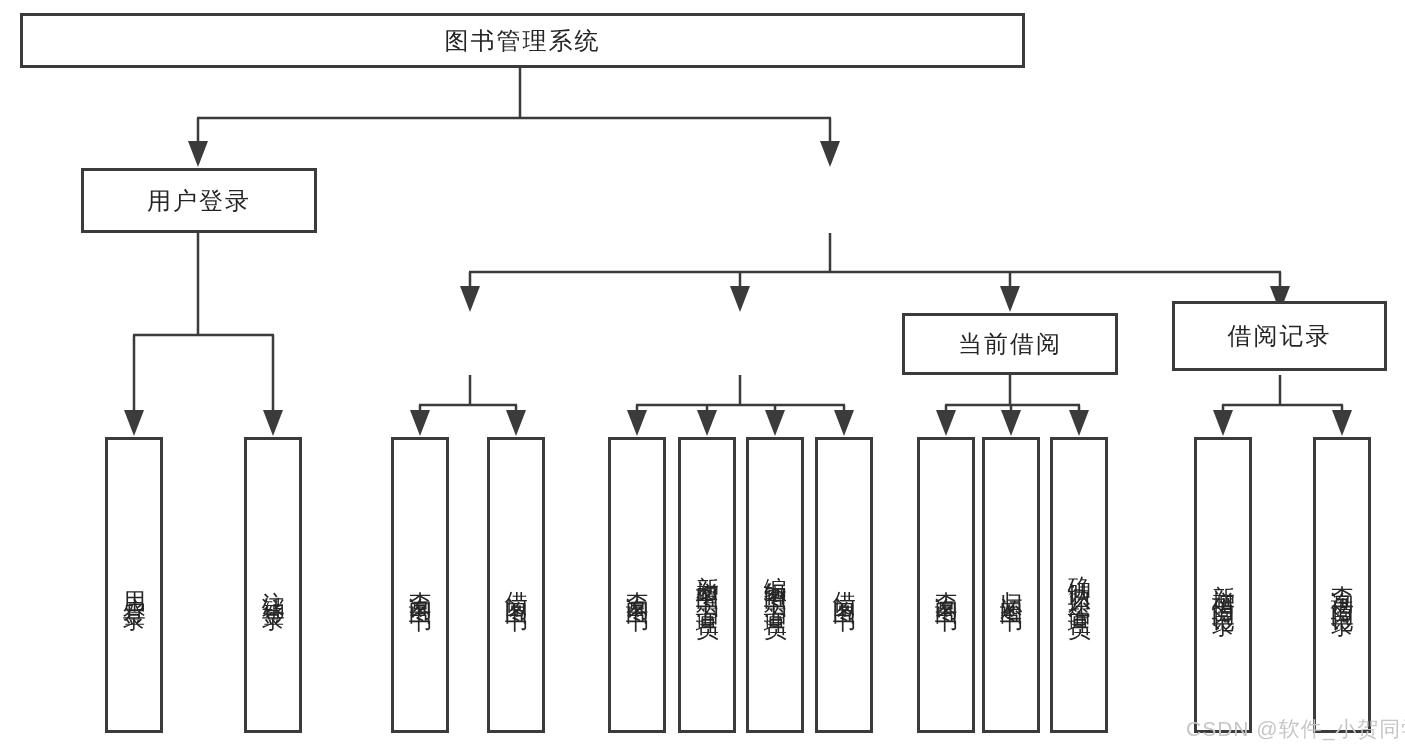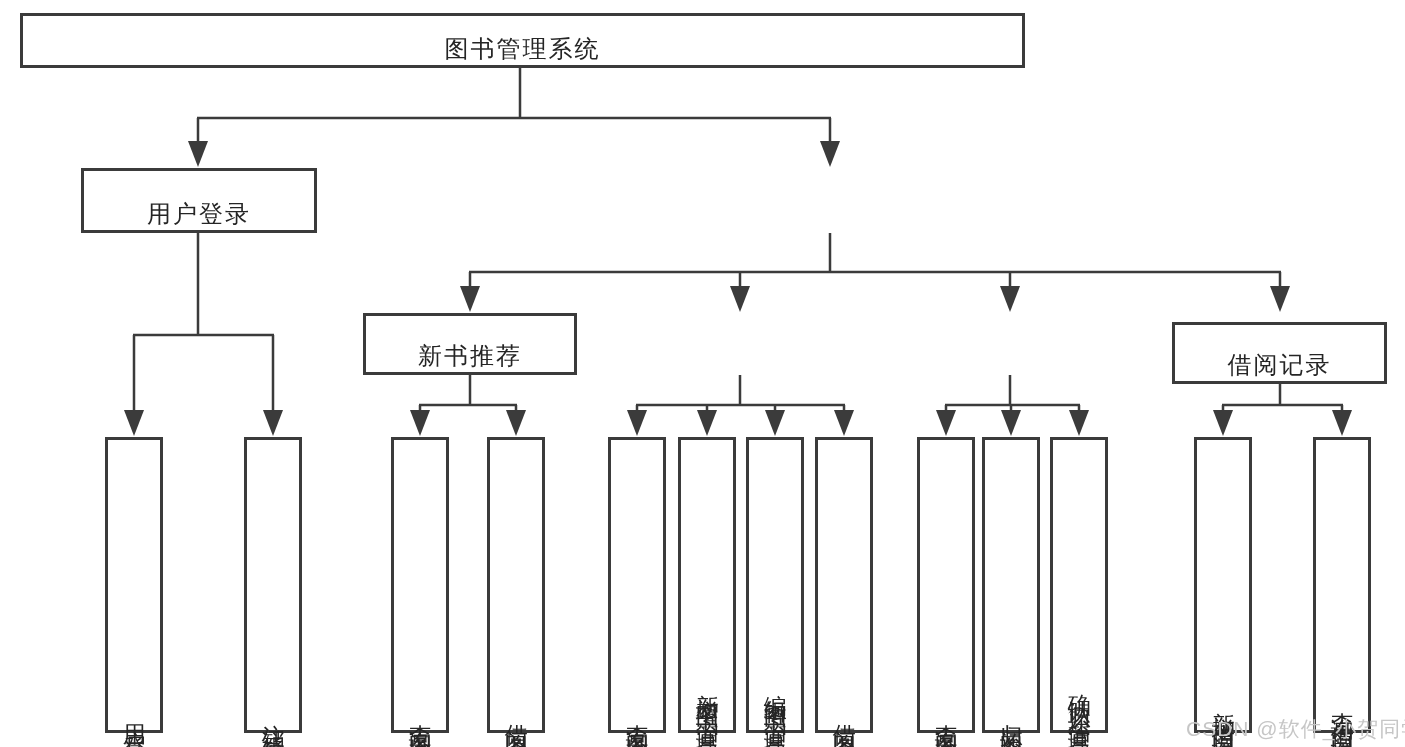--- a/index.html
+++ b/index.html
@@ -24,21 +24,21 @@
   svg.connectors polygon {
     fill: #3b3b3b;
     stroke: none;
   }
   .box {
     position: absolute;
     box-sizing: border-box;
     background: #ffffff;
     border: 3px solid #3b3b3b;
     display: flex;
-    align-items: flex-end;
+    align-items: center;
     justify-content: center;
   }
   .box .lbl {
     color: #252525;
     font-size: 24px;
     letter-spacing: 2px;
     white-space: nowrap;
   }
   .leaf .lbl {
     writing-mode: vertical-rl;
@@ -96,24 +96,24 @@
   </svg>
 
   <div class="box" style="left:20px;top:13px;width:1005px;height:55px">
     <span class="lbl">图书管理系统</span>
   </div>
 
   <div class="box" style="left:81px;top:168px;width:236px;height:65px">
     <span class="lbl">用户登录</span>
   </div>
 
-  <div class="box" style="left:363px;top:313px;width:214px;height:62px">
-    <span class="lbl">新书推荐</span>
+  <div class="box" style="left:902px;top:313px;width:216px;height:62px">
+    <span class="lbl">当前借阅</span>
   </div>
-  <div class="box" style="left:1172px;top:322px;width:215px;height:62px">
+  <div class="box" style="left:1172px;top:301px;width:215px;height:70px">
     <span class="lbl">借阅记录</span>
   </div>
 
   <div class="box leaf" style="left:105px;top:437px;width:58px;height:296px">
     <span class="lbl">用户登录</span>
   </div>
   <div class="box leaf" style="left:244px;top:437px;width:58px;height:296px">
     <span class="lbl">注销登录</span>
   </div>
 

